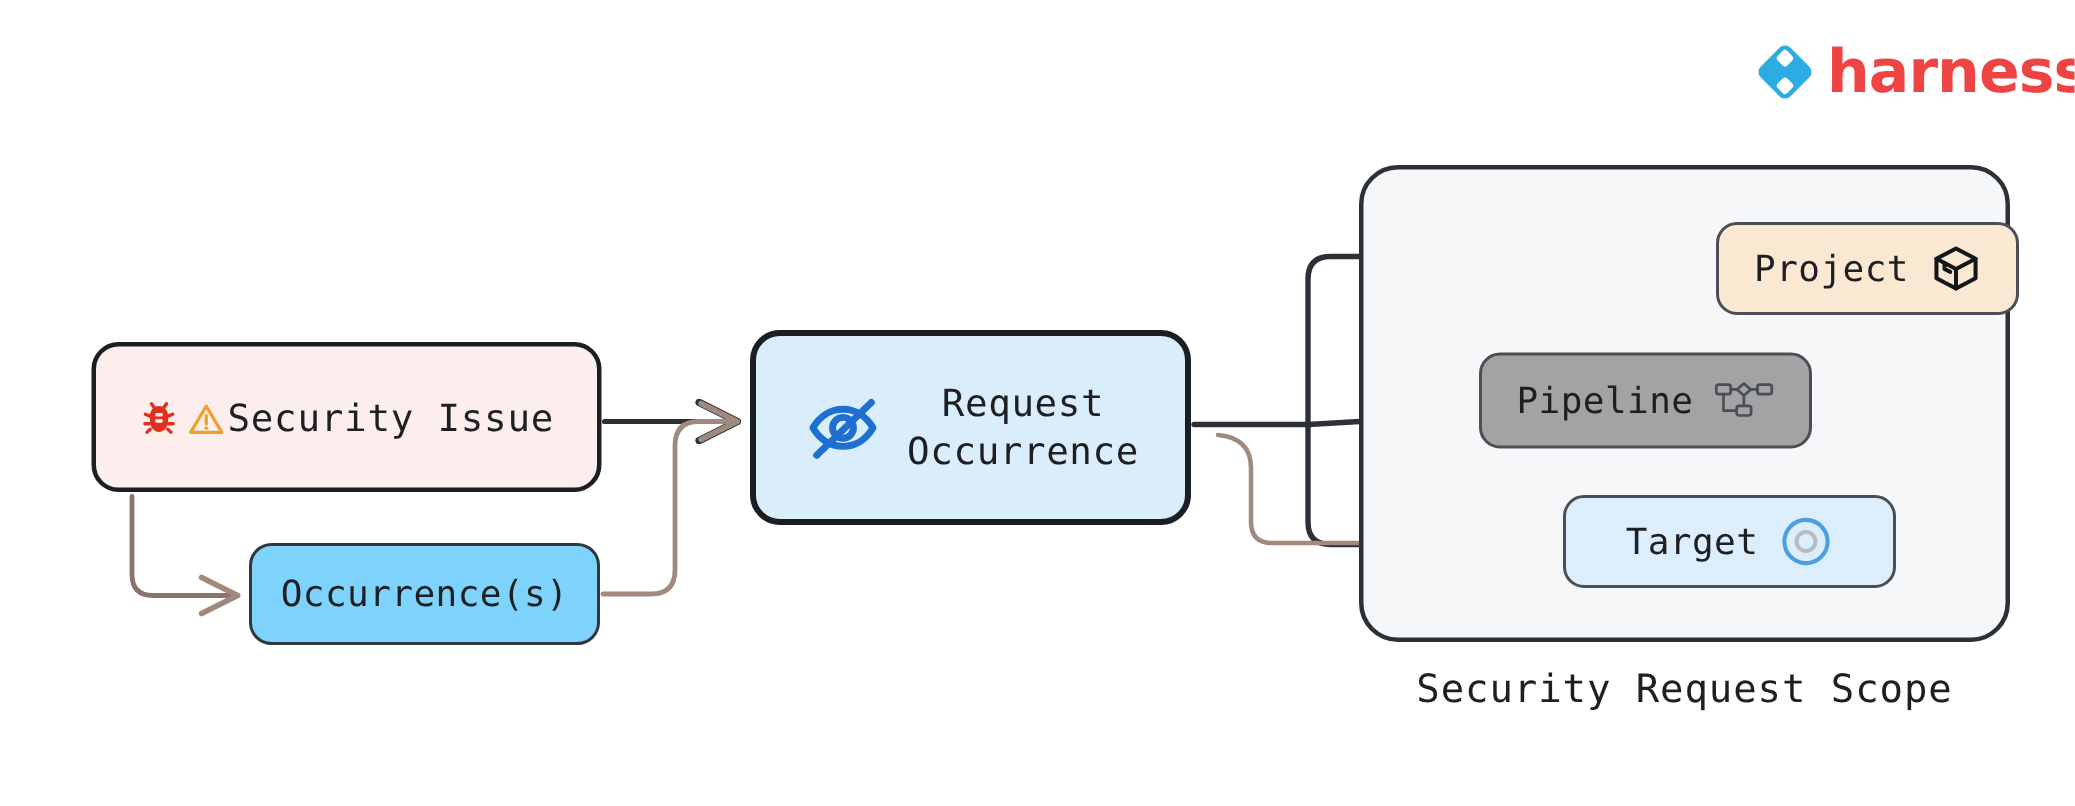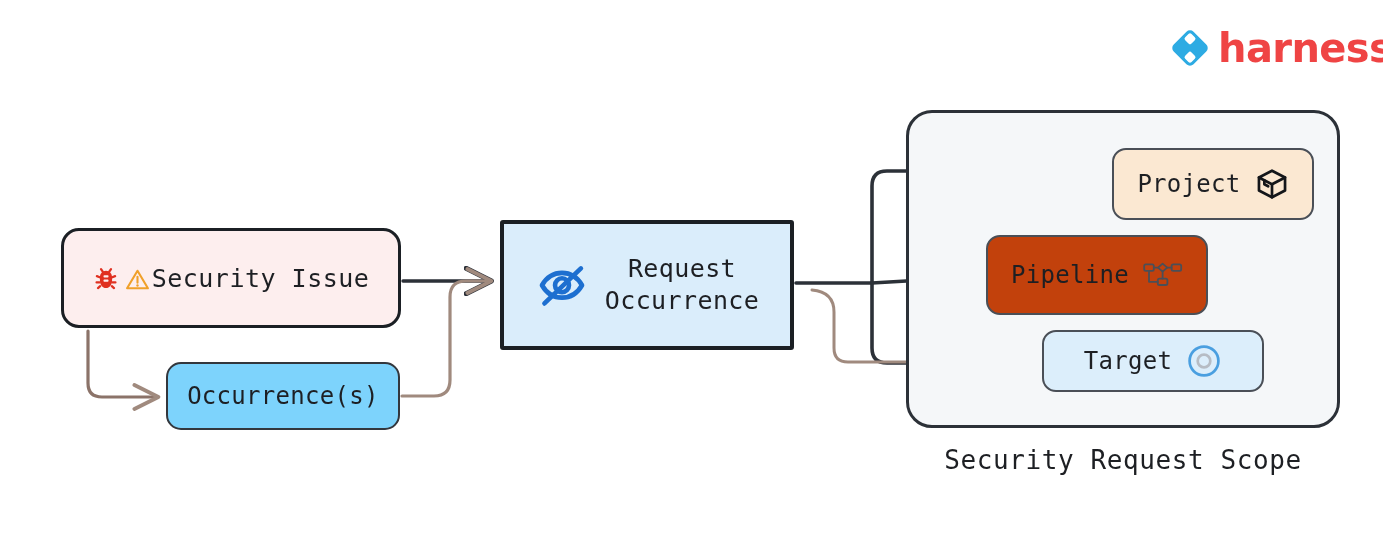--- a/index.html
+++ b/index.html
@@ -90,21 +90,21 @@
     font-size: 24px;
     letter-spacing: 0.3px;
   }
 
   
   #node-request {
     left: 500px; top: 220px;
     width: 294px; height: 130px;
     background: #daedfb;
     border: 4px solid #1b1f24;
-    border-radius: 3px;
+    border-radius: 20px;
     gap: 16px;
   }
   #node-request .node-label {
     font-size: 25px;
     line-height: 1.28;
     letter-spacing: 0.4px;
   }
 
   
   #scope-container {
@@ -134,29 +134,29 @@
     display: flex;
     align-items: center;
     justify-content: center;
     gap: 14px;
     border-radius: 14px;
     font-size: 24px;
     letter-spacing: 0.3px;
     color: #1d1f23;
   }
   #node-project {
-    left: 1112px; top: 148px;
-    width: 202px; height: 72px;
+    left: 1144px; top: 148px;
+    width: 202px; height: 62px;
     background: #fbe8d2;
     border: 2px solid #4a4f57;
   }
   #node-pipeline {
     left: 986px; top: 235px;
-    width: 222px; height: 80px;
-    background: #c2410c;
+    width: 222px; height: 64px;
+    background: #a3a3a3;
     border: 2px solid #4a4f57;
   }
   #node-target {
     left: 1042px; top: 330px;
     width: 222px; height: 62px;
     background: #dceefb;
     border: 2px solid #4a4f57;
   }
   .scope-item .node-label { white-space: pre; }
 

